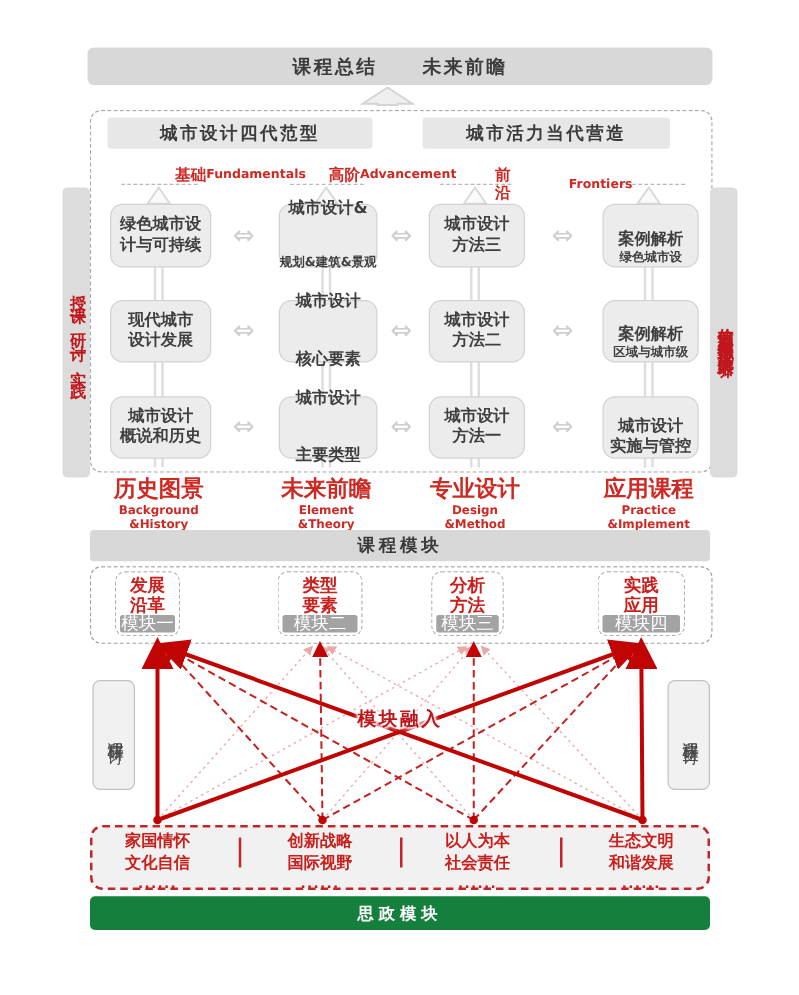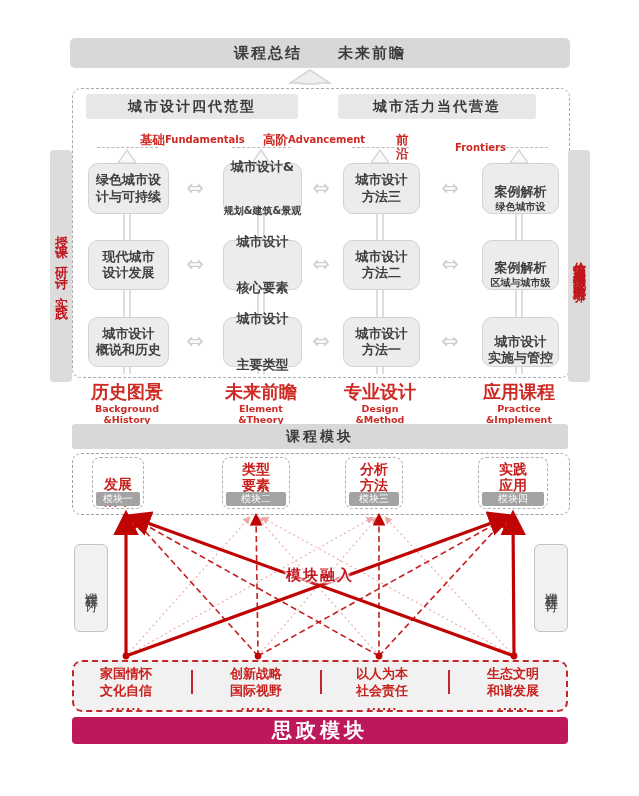--- a/index.html
+++ b/index.html
@@ -49,42 +49,42 @@
 
   .modbar{left:72px;top:424px;width:496px;height:25px;background:#d8d8d8;border-radius:3px;
           display:flex;align-items:center;justify-content:center;font-size:14px;font-weight:bold;
           color:#3b3b3b;letter-spacing:3px;}
 
   .modwrap{left:72px;top:453px;width:496px;height:60px;border:1.5px dashed #9f9f9f;border-radius:9px;}
   .module{top:457px;height:52px;background:#fff;border:1.5px dashed #b0b0b0;border-radius:8px;
           display:flex;flex-direction:column;align-items:center;padding-top:3px;box-sizing:border-box;z-index:2;}
   .module .ml{font-size:14px;font-weight:bold;color:#c8201d;line-height:1.15;}
   .module .tag{position:absolute;left:3px;right:3px;bottom:2px;height:14px;background:#a3a3a3;border-radius:2px;
-               color:#fff;font-size:10px;display:flex;align-items:center;justify-content:center;}
-  .m0{left:92px;width:52px;justify-content:flex-end;} .m1{left:222px;width:68px;} .m2{left:345px;width:58px;} .m3{left:478px;width:70px;}
+               color:#fff;font-size:14px;display:flex;align-items:center;justify-content:center;}
+  .m0{left:92px;width:52px;} .m1{left:222px;width:68px;} .m2{left:345px;width:58px;} .m3{left:478px;width:70px;}
 
   .net{left:0;top:509px;}
 
   .seminar{top:544px;width:32px;height:86px;background:#f1f1f1;border:1px solid #c2c2c2;border-radius:6px;
            display:flex;align-items:center;justify-content:center;z-index:4;}
   .seminar span{writing-mode:vertical-lr;text-orientation:upright;font-size:13px;color:#4a4a4a;letter-spacing:2px;}
   .sem-left{left:74px;} .sem-right{left:534px;}
 
   .fuselabel{left:250px;top:566px;width:140px;text-align:center;font-size:15px;font-weight:bold;color:#c1151c;
              letter-spacing:2px;z-index:5;
              text-shadow:0 0 3px #fff,0 0 3px #fff,0 0 5px #fff,1px 1px 2px #fff,-1px -1px 2px #fff;}
 
   .ideobox{left:72px;top:660px;width:496px;height:52px;background:#f1f1f1;border:2px dashed #c2262b;border-radius:10px;box-sizing:border-box;}
   .ideoitem{top:666px;width:100px;display:flex;flex-direction:column;align-items:center;line-height:1.3;z-index:2;}
   .ideoitem .il{font-size:13px;font-weight:bold;color:#c8201d;white-space:nowrap;}
   .ideoitem .dots{font-size:11px;font-weight:bold;color:#c8201d;letter-spacing:1px;line-height:1;margin-top:1px;}
   .ideosep{top:670px;width:2px;height:24px;background:#c2262b;z-index:2;}
 
-  .ideobar{left:72px;top:717px;width:496px;height:27px;background:#be185d;border-radius:4px;
-           display:flex;align-items:center;justify-content:center;font-size:20px;font-weight:bold;
+  .ideobar{left:72px;top:717px;width:496px;height:27px;background:#15803d;border-radius:4px;
+           display:flex;align-items:center;justify-content:center;font-size:13px;font-weight:bold;
            color:#fff;letter-spacing:4px;}
 </style>
 </head>
 <body>
 
 <div class="canvas">
 
   <div class="abs topbar">
     <span>课程总结</span>
     <span>未来前瞻</span>

